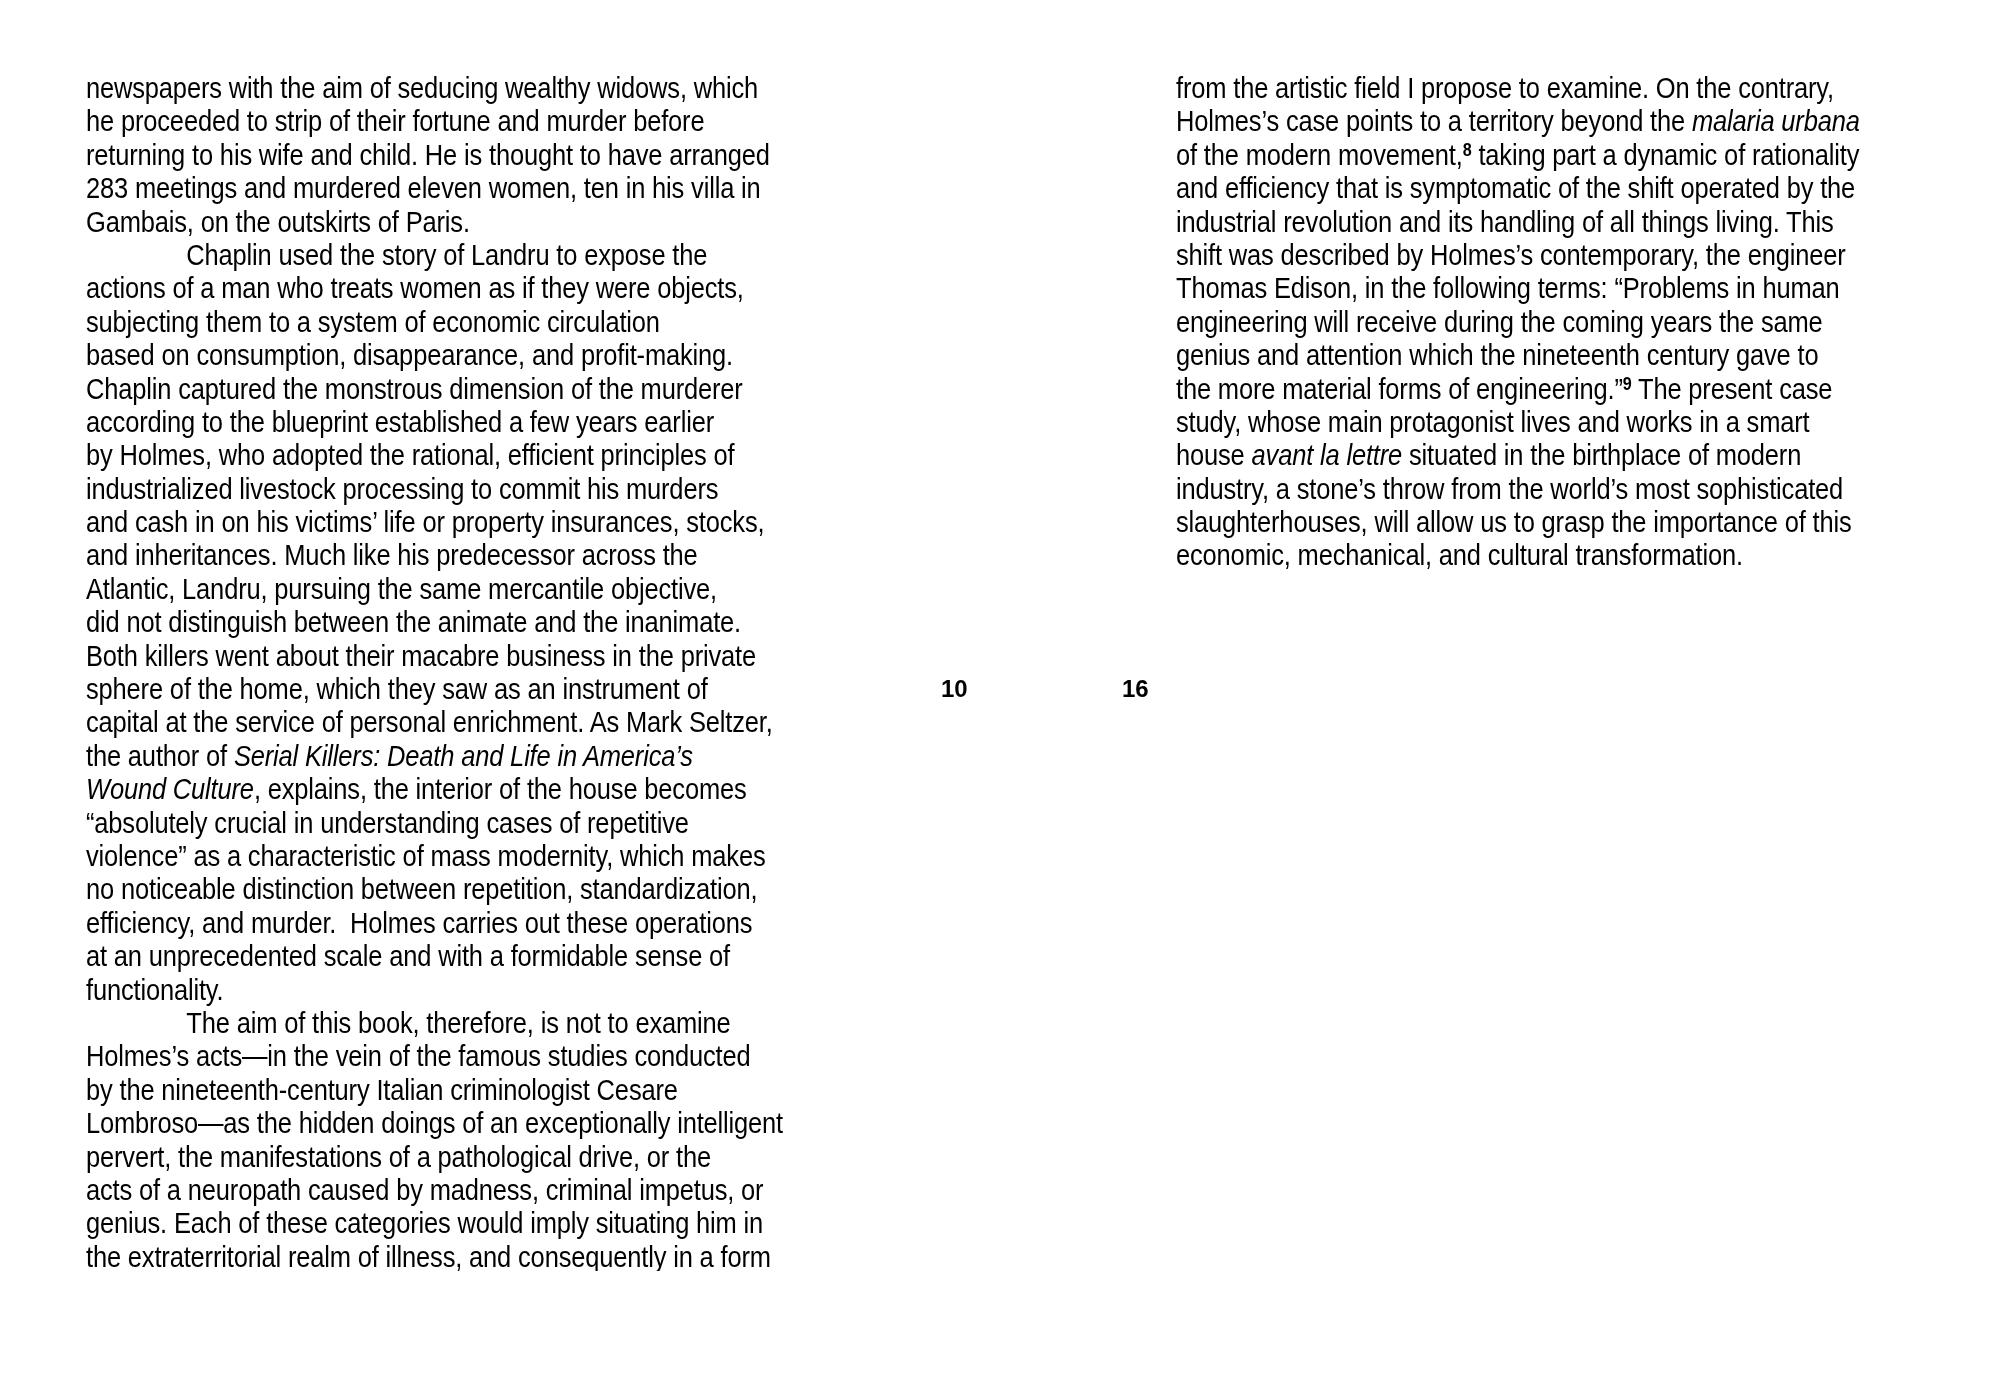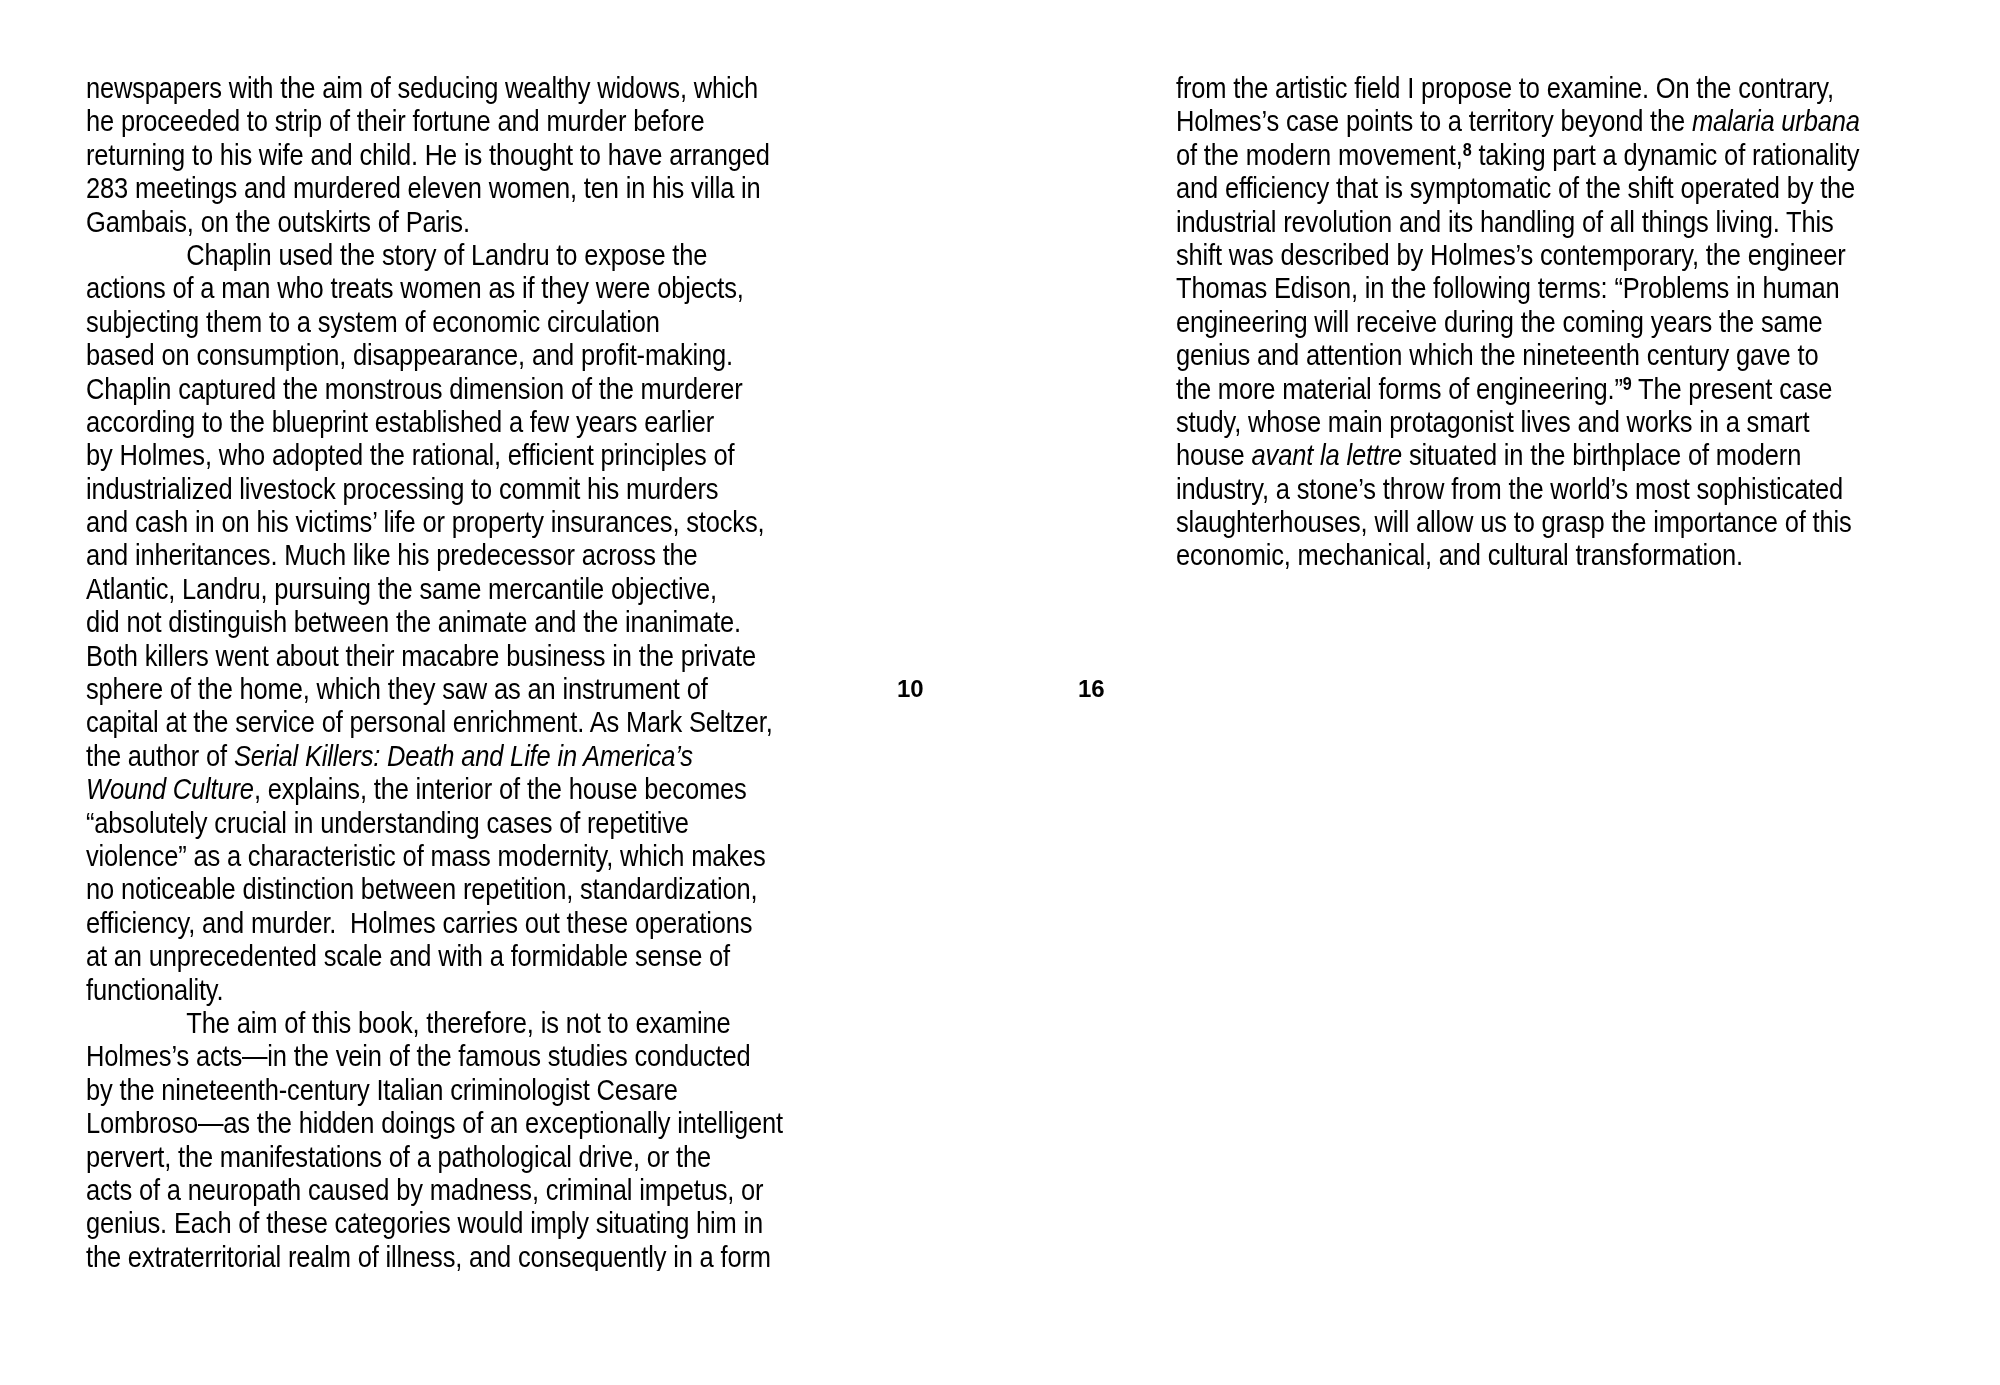--- a/index.html
+++ b/index.html
@@ -38,20 +38,21 @@
     position: relative;
     top: -9px;
   }
   .pagenum {
     position: absolute;
     top: 677px;
     font-weight: 700;
     font-size: 24px;
     line-height: 24px;
     letter-spacing: 0;
+    margin-left: 44px;
   }
   #pn-left  { left: 897px; }
   #pn-right { left: 1078px; }
 </style>
 </head>
 <body>
 
 <div id="spread">
   <div id="left-col" class="page-col"><div class="line"><span>newspapers with the aim of seducing wealthy widows, which</span></div><div class="line"><span>he proceeded to strip of their fortune and murder before</span></div><div class="line"><span>returning to his wife and child. He is thought to have arranged</span></div><div class="line"><span>283 meetings and murdered eleven women, ten in his villa in</span></div><div class="line"><span>Gambais, on the outskirts of Paris.</span></div><div class="line indent"><span>Chaplin used the story of Landru to expose the</span></div><div class="line"><span>actions of a man who treats women as if they were objects,</span></div><div class="line"><span>subjecting them to a system of economic circulation</span></div><div class="line"><span>based on consumption, disappearance, and profit-making.</span></div><div class="line"><span>Chaplin captured the monstrous dimension of the murderer</span></div><div class="line"><span>according to the blueprint established a few years earlier</span></div><div class="line"><span>by Holmes, who adopted the rational, efficient principles of</span></div><div class="line"><span>industrialized livestock processing to commit his murders</span></div><div class="line"><span>and cash in on his victims’ life or property insurances, stocks,</span></div><div class="line"><span>and inheritances. Much like his predecessor across the</span></div><div class="line"><span>Atlantic, Landru, pursuing the same mercantile objective,</span></div><div class="line"><span>did not distinguish between the animate and the inanimate.</span></div><div class="line"><span>Both killers went about their macabre business in the private</span></div><div class="line"><span>sphere of the home, which they saw as an instrument of</span></div><div class="line"><span>capital at the service of personal enrichment. As Mark Seltzer,</span></div><div class="line"><span>the author of </span><span class="seg-i">Serial Killers: Death and Life in America’s</span></div><div class="line"><span class="seg-i">Wound Culture</span><span>, explains, the interior of the house becomes</span></div><div class="line"><span>“absolutely crucial in understanding cases of repetitive</span></div><div class="line"><span>violence” as a characteristic of mass modernity, which makes</span></div><div class="line"><span>no noticeable distinction between repetition, standardization,</span></div><div class="line"><span>efficiency, and murder.  Holmes carries out these operations</span></div><div class="line"><span>at an unprecedented scale and with a formidable sense of</span></div><div class="line"><span>functionality.</span></div><div class="line indent"><span>The aim of this book, therefore, is not to examine</span></div><div class="line"><span>Holmes’s acts—in the vein of the famous studies conducted</span></div><div class="line"><span>by the nineteenth-century Italian criminologist Cesare</span></div><div class="line"><span>Lombroso—as the hidden doings of an exceptionally intelligent</span></div><div class="line"><span>pervert, the manifestations of a pathological drive, or the</span></div><div class="line"><span>acts of a neuropath caused by madness, criminal impetus, or</span></div><div class="line"><span>genius. Each of these categories would imply situating him in</span></div><div class="line"><span>the extraterritorial realm of illness, and consequently in a form</span></div><div class="line"><span>of disempowerment and abnormality that would exclude him</span></div></div>
   <div id="right-col" class="page-col"><div class="line"><span>from the artistic field I propose to examine. On the contrary,</span></div><div class="line"><span>Holmes’s case points to a territory beyond the </span><span class="seg-i">malaria urbana</span></div><div class="line"><span>of the modern movement,</span><span class="seg-sup">8</span><span> taking part a dynamic of rationality</span></div><div class="line"><span>and efficiency that is symptomatic of the shift operated by the</span></div><div class="line"><span>industrial revolution and its handling of all things living. This</span></div><div class="line"><span>shift was described by Holmes’s contemporary, the engineer</span></div><div class="line"><span>Thomas Edison, in the following terms: “Problems in human</span></div><div class="line"><span>engineering will receive during the coming years the same</span></div><div class="line"><span>genius and attention which the nineteenth century gave to</span></div><div class="line"><span>the more material forms of engineering.”</span><span class="seg-sup">9</span><span> The present case</span></div><div class="line"><span>study, whose main protagonist lives and works in a smart</span></div><div class="line"><span>house </span><span class="seg-i">avant la lettre</span><span> situated in the birthplace of modern</span></div><div class="line"><span>industry, a stone’s throw from the world’s most sophisticated</span></div><div class="line"><span>slaughterhouses, will allow us to grasp the importance of this</span></div><div class="line"><span>economic, mechanical, and cultural transformation.</span></div></div>

